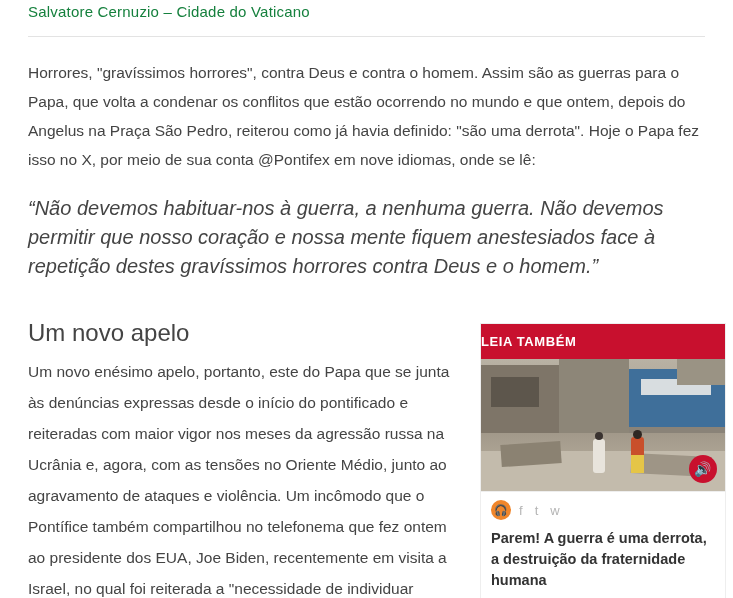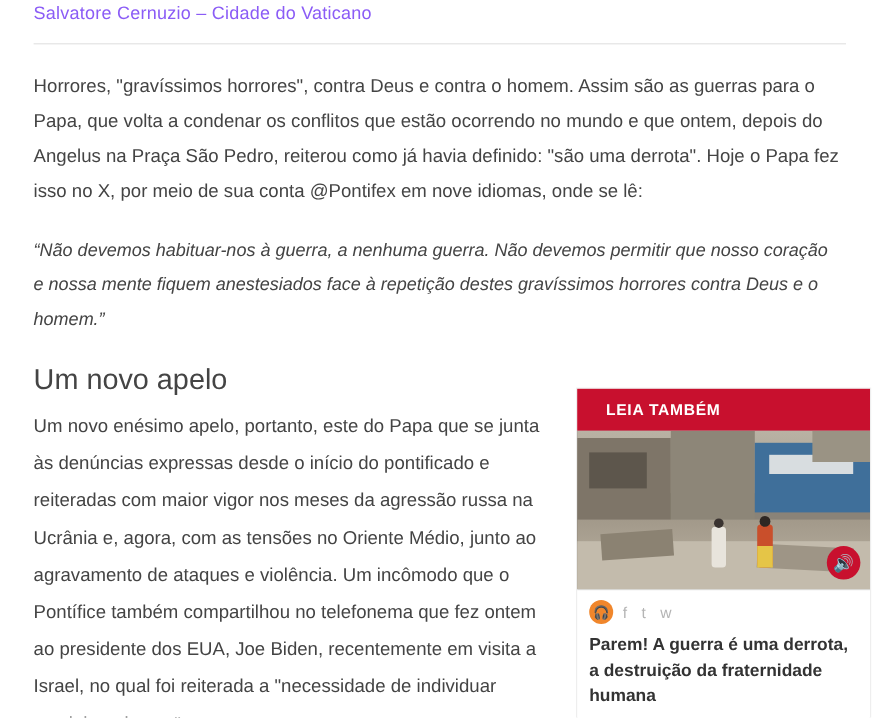--- a/index.html
+++ b/index.html
@@ -17,21 +17,21 @@
     position: relative;
     width: 733px;
     height: 598px;
     background: #ffffff;
   }
   .byline {
     position: absolute;
     left: 28px;
     top: 3px;
     font-size: 15px;
-    color: #8b5cf6;
+    color: #15803d;
     letter-spacing: 0.2px;
   }
   .rule {
     position: absolute;
     left: 28px;
     top: 36px;
     width: 677px;
     height: 1px;
     background: #e3e3e3;
   }
@@ -42,38 +42,38 @@
     width: 680px;
   }
   .para {
     font-size: 15.5px;
     line-height: 29px;
     color: #444444;
     margin: 0 0 20px 0;
     text-align: left;
   }
   .quote {
-    font-size: 15px;
+    font-size: 20px;
     line-height: 29px;
     color: #444444;
     font-style: italic;
     margin: 0;
     width: 665px;
   }
   .lower {
     position: absolute;
     left: 28px;
     top: 300px;
     width: 440px;
   }
   .section-title {
     font-size: 24px;
     font-weight: 400;
     color: #444444;
-    margin: 0 0 6px 0;
+    margin: 16px 0 6px 0;
     line-height: 34px;
   }
   .lower .para {
     margin: 0;
     line-height: 31px;
     font-size: 15.5px;
   }
 
   
   .card {
@@ -83,21 +83,21 @@
     width: 244px;
     background: #ffffff;
     box-shadow: 0 0 0 1px #eeeeee;
   }
   .card-header {
     background: #c8102e;
     color: #ffffff;
     font-size: 13px;
     font-weight: bold;
     letter-spacing: 0.6px;
-    padding: 10px 24px;
+    padding: 10px 0;
   }
   .card-photo {
     position: relative;
     width: 244px;
     height: 132px;
     overflow: hidden;
     background: #8a8378;
   }
   .photo-sky {
     position: absolute; left: 0; top: 0; width: 244px; height: 52px;

